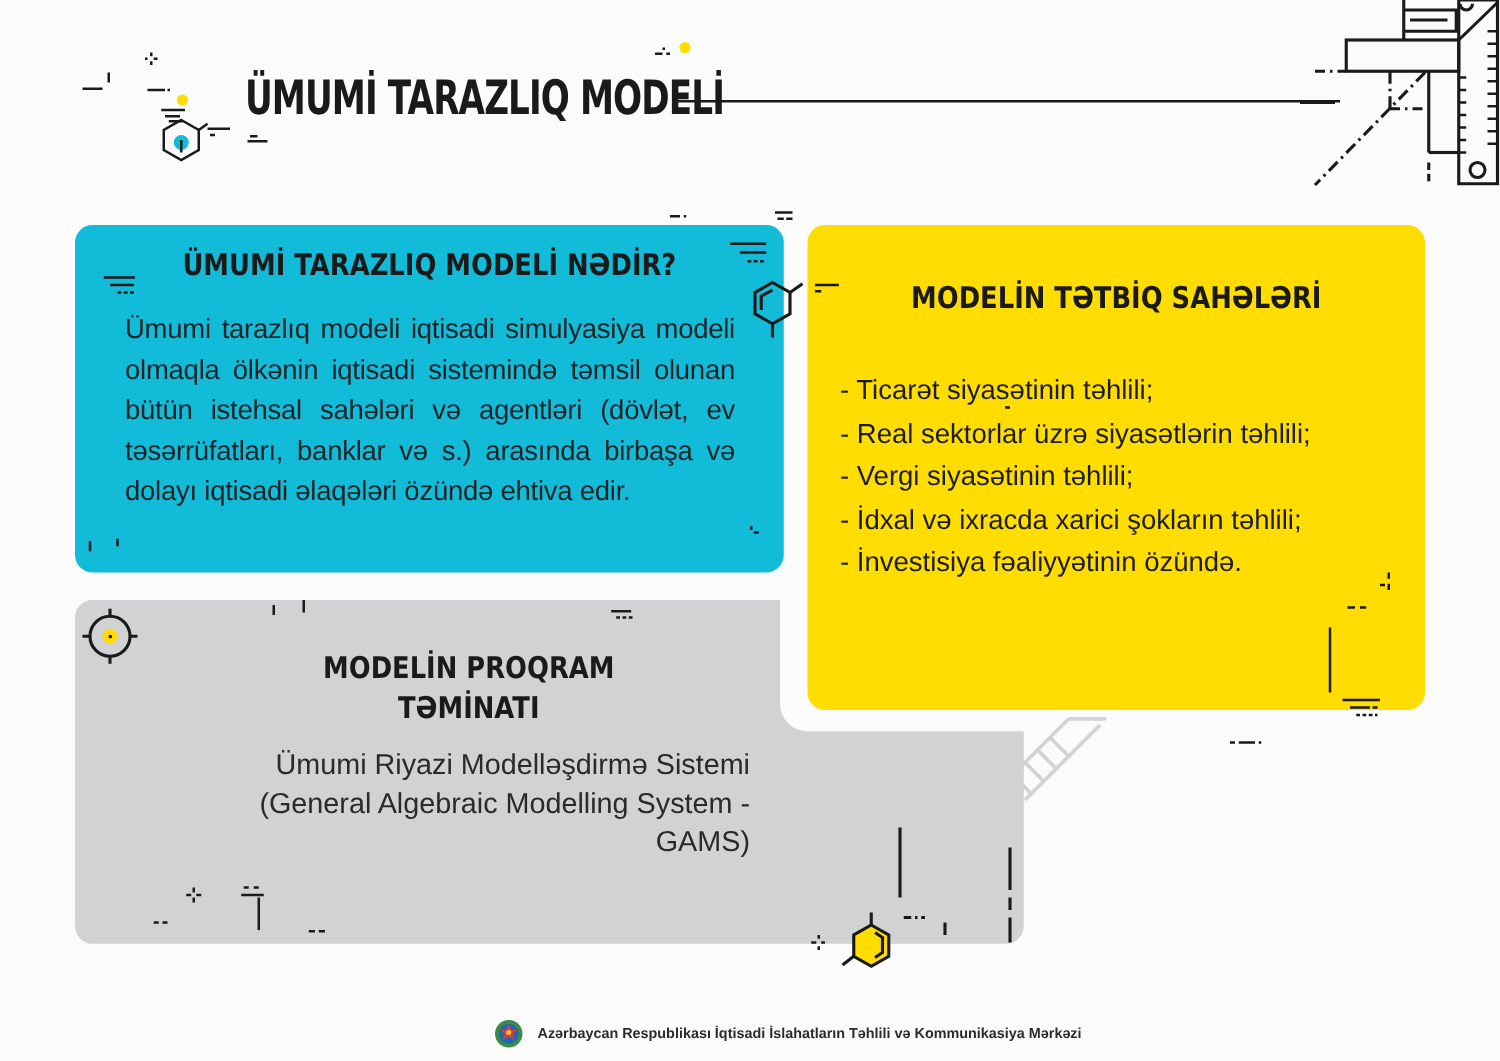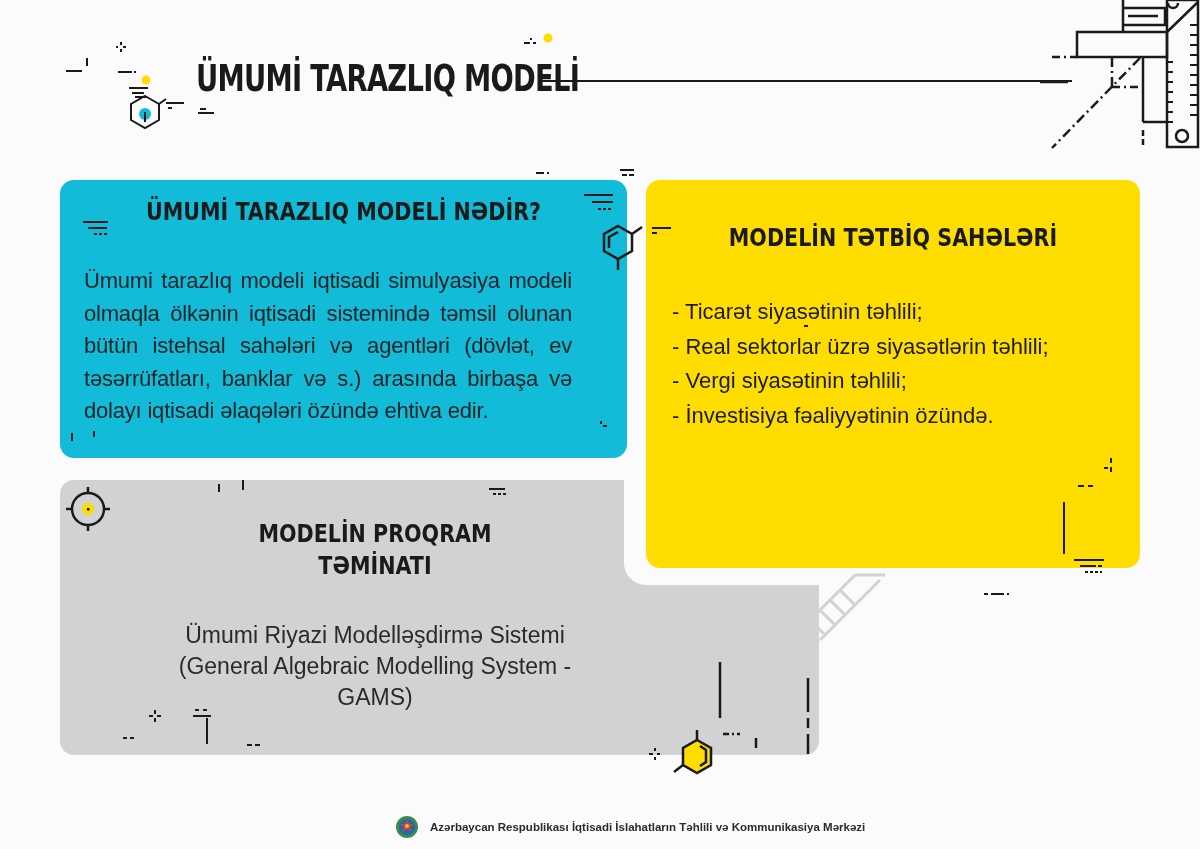--- a/index.html
+++ b/index.html
@@ -26,40 +26,39 @@
     position:absolute; left:624px; top:470px; width:200px; height:115px;
     background:#fbfbfb; border-bottom-left-radius:22px;
   }
 
   .h-blue {
     left:60px; top:198px; width:567px; text-align:center;
     font-size:24px; font-weight:bold; font-family:"DejaVu Sans", sans-serif;
     transform:scaleX(0.86); transform-origin:center top; white-space:nowrap; color:#1a1a1a;
   }
   .p-blue {
-    left:84px; top:247px; width:488px; font-size:22px; line-height:32.5px;
+    left:100px; top:247px; width:488px; font-size:22px; line-height:32.5px;
     text-align:justify; color:#1c2326; font-family:"Liberation Sans", sans-serif;
     letter-spacing:-0.2px;
-    margin-top:18px;
   }
   .h-yellow {
     left:646px; top:224px; width:494px; text-align:center;
     font-size:24px; font-weight:bold; font-family:"DejaVu Sans", sans-serif;
     transform:scaleX(0.86); transform-origin:center top; white-space:nowrap; color:#1a1a1a;
   }
   .list-yellow { left:672px; top:295px; margin:0; padding:0; list-style:none; }
   .list-yellow li { font-size:22px; line-height:34.5px; color:#1c1c1c; white-space:nowrap; font-family:Liberation Sans, sans-serif; }
 
   .h-gray {
     left:200px; top:518px; width:350px; text-align:center;
     font-size:24px; font-weight:bold; line-height:32px; font-family:"DejaVu Sans", sans-serif;
     transform:scaleX(0.86); transform-origin:center top; color:#1a1a1a;
   }
   .p-gray {
-    left:150px; top:620px; width:450px; text-align:center;
+    left:150px; top:596px; width:450px; text-align:right;
     font-size:23px; line-height:31px; color:#2a2a2a; font-family:"Liberation Sans", sans-serif;
   }
 
   .footer {
     left:394px; top:786px; display:flex; align-items:center; gap:10px;margin-top:28px;
   }
   .footer-text { font-size:11.5px; font-weight:bold; color:#2b2b2b; white-space:nowrap; }
 
   .dash { position:absolute; background:#1a1a1a; }
 </style>
@@ -210,20 +209,21 @@
       <line x1="6" y1="3" x2="6" y2="6"></line>
       <line x1="8" y1="8" x2="12" y2="8"></line>
     </g>
 </svg>
 
 <div class="abs h-yellow">MODELİN TƏTBİQ SAHƏLƏRİ</div>
 <ul class="abs list-yellow">
   <li>- Ticarət siyasətinin təhlili;</li>
   <li>- Real sektorlar üzrə siyasətlərin təhlili;</li>
   <li>- Vergi siyasətinin təhlili;</li>
+  <li>- İdxal və ixracda xarici şokların təhlili;</li>
   <li>- İnvestisiya fəaliyyətinin özündə.</li>
 </ul>
 <div class="dash" style="left:804px;top:325px;width:4px;height:2px"></div>
 <svg class="abs" style="left:1060px;top:450px" width="60" height="130">
   <g stroke="#1a1a1a" stroke-width="2">
     <line x1="44" y1="18" x2="48" y2="18"></line>
       <line x1="51" y1="8" x2="51" y2="13"></line>
       <line x1="51" y1="17" x2="51" y2="22"></line>
     <line x1="18" y1="36" x2="24" y2="36"></line>
       <line x1="28" y1="36" x2="33" y2="36"></line>

